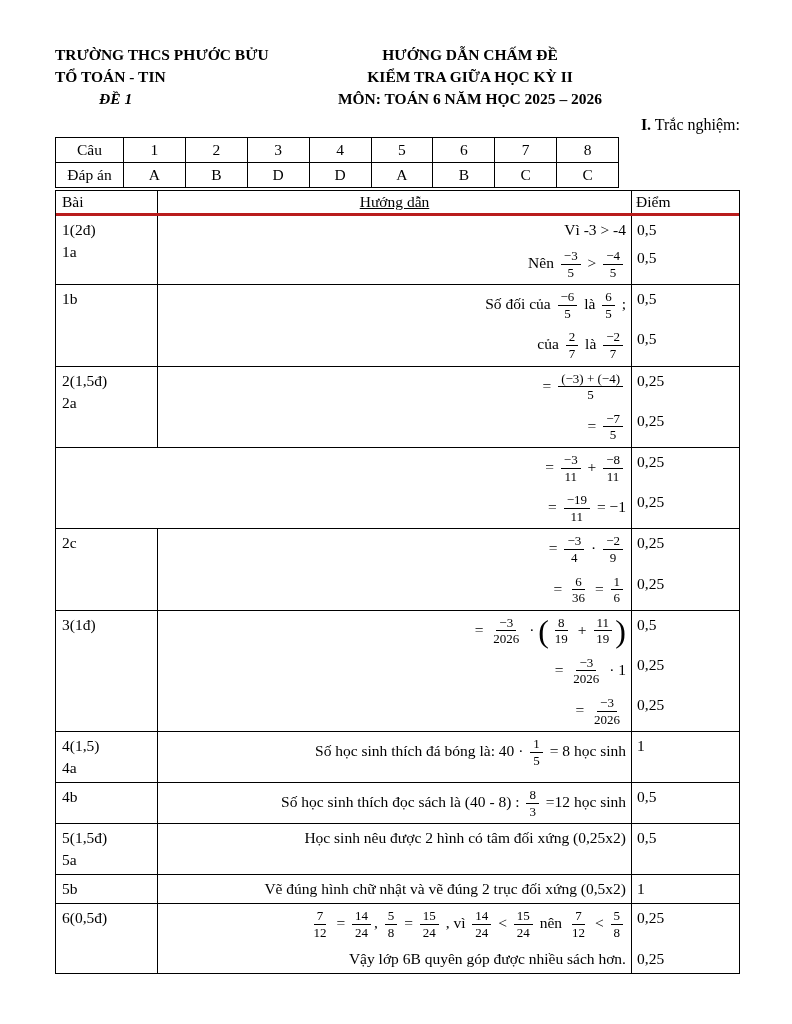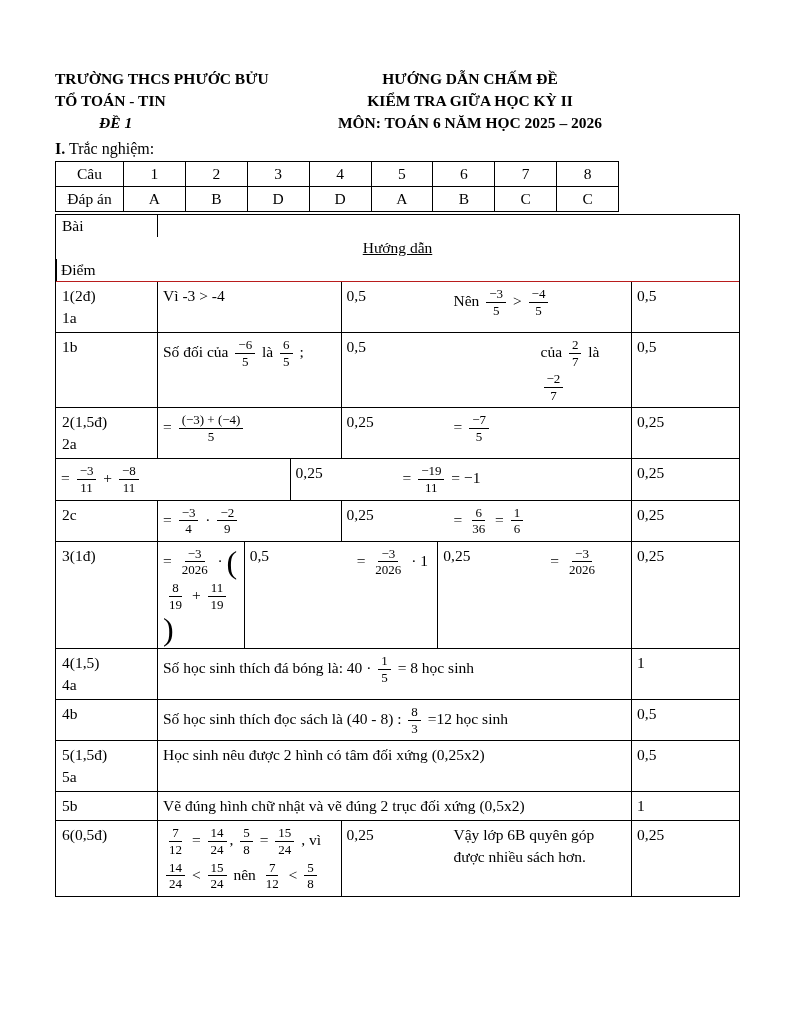--- a/index.html
+++ b/index.html
@@ -4,47 +4,47 @@
 <style>
   * { box-sizing: border-box; margin: 0; padding: 0; }
   html, body { background: #ffffff; }
   body {
     width: 792px; height: 1024px;
     color: #000;
     font-family: "Liberation Serif", serif;
     font-size: 16px;
     overflow: hidden;
   }
-  .page { width: 685px; margin-left: 55px; padding-top: 68px; }
+  .page { width: 685px; margin-left: 55px; padding-top: 44px; }
 
   
   .header { display: flex; font-weight: bold; font-size: 15.5px; line-height: 22px; }
   .header-left { width: 245px; }
   .header-right { width: 340px; text-align: center; }
   .de { font-style: italic; padding-left: 44px; }
 
   
-  .section-label { font-size: 16px; margin: 6px 0 3px 0; }
+  .section-label { font-size: 16px; margin: 6px 0 3px 0; text-align: right; }
 
   
   table.mc { border-collapse: collapse; width: 564px; table-layout: fixed; border-radius: 16px; }
   table.mc td { border: 1px solid #000; height: 25px; text-align: center; font-size: 15.5px; padding: 0 4px; }
   table.mc td.first { width: 68px; }
 
   
   .essay { border: 1px solid #000; font-size: 15.5px; margin-top: 2px; }
-  .ehead { display: flex; border-bottom: 1px solid #b91c1c; flex-direction: column; }
+  .ehead { display: flex; border-bottom: 3px solid #b91c1c; }
   .h-bai { width: 102px; border-right: 1px solid #000; padding: 2px 6px; }
   .h-hd { flex: 1; text-align: center; padding: 2px 4px; text-decoration: underline; }
   .h-diem { width: 108px; border-left: 1px solid #000; text-align: left; padding: 2px 4px; }
 
   .erow { display: flex; border-bottom: 1px solid #000; }
   .erow:last-child { border-bottom: none; }
   .bai { width: 102px; border-right: 1px solid #000; padding: 3px 6px; line-height: 22px; }
-  .lines { flex: 1; display: flex; flex-direction: row; }
+  .lines { flex: 1; display: flex; flex-direction: column; align-items: flex-end; }
   .line-pair { display: flex; flex: 1; }
   .lcontent { flex: 1; padding: 3px 5px; line-height: 22px; }
   .lcontent.indent { padding-left: 92px; }
   .ldiem { width: 108px; border-left: 1px solid #000; padding: 3px 5px; line-height: 22px; }
 
   
   .frac {
     display: inline-flex; flex-direction: column; align-items: center;
     vertical-align: middle; font-size: 13px; line-height: 1.2;
     margin: 1px 3px; text-align: center;

